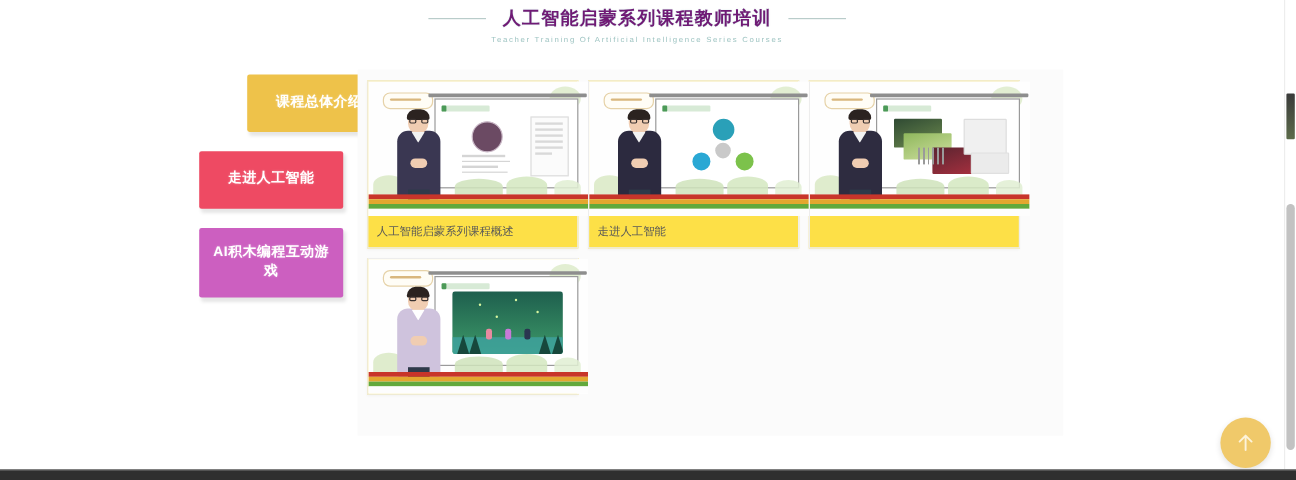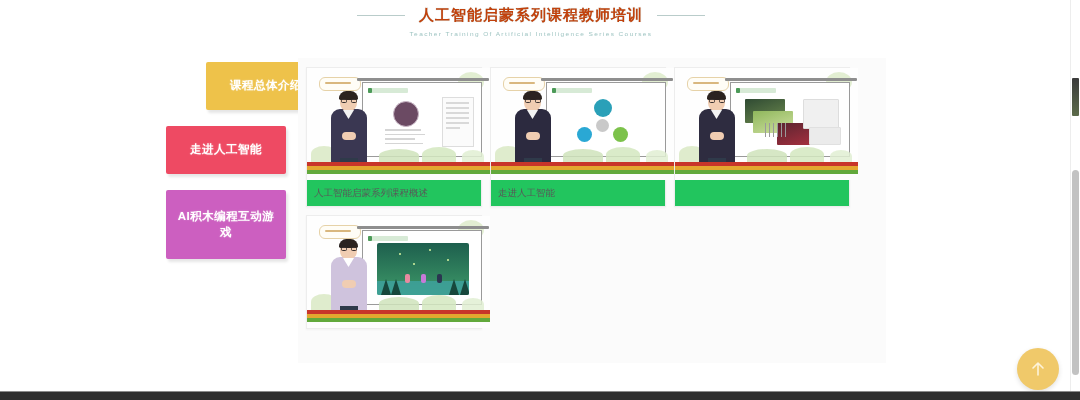--- a/index.html
+++ b/index.html
@@ -7,43 +7,43 @@
     width:1080px;height:400px;overflow:hidden;background:#ffffff;
     font-family:"Liberation Sans","DejaVu Sans",sans-serif;
   }
   .page{position:relative;width:1080px;height:400px;background:#ffffff;}
 
   
   .header{position:absolute;left:0;top:6px;width:1062px;height:46px;
     display:flex;flex-direction:column;align-items:center;justify-content:flex-start;}
   .title-row{display:flex;align-items:center;gap:14px;}
   .rule{width:48px;height:1px;background:#b9ccca;}
-  .title-cn{font-size:15px;color:#c2410c;letter-spacing:1px;font-weight:600;
+  .title-cn{font-size:15px;color:#701a75;letter-spacing:1px;font-weight:600;
     text-shadow:0 0 1px rgba(60,158,156,.35);white-space:nowrap;}
   .title-en{margin-top:5px;font-size:6.5px;color:#9ec4c2;letter-spacing:1.4px;
     white-space:nowrap;transform:scaleY(.95);}
 
   
   .sidebar{position:absolute;left:166px;top:62px;width:120px;}
   .nav-btn{position:relative;width:120px;border-radius:2px;color:#fff;
     display:flex;align-items:center;justify-content:center;text-align:center;
     font-size:11.5px;font-weight:700;letter-spacing:.5px;line-height:1.35;
     box-shadow:2px 3px 3px rgba(0,0,0,.10);margin-bottom:16px;
     text-shadow:0 0 2px rgba(255,255,255,.35);padding:0 6px;box-sizing:border-box;}
   .nav-btn.h1{height:48px;margin-left:40px;}
   .nav-btn.h2{height:48px;}
   .nav-btn.h3{height:44px;}
-  .nav-btn.h4{height:69px;}
+  .nav-btn.h4{height:58px;}
 
   
   .panel{position:absolute;left:298px;top:58px;width:588px;height:305px;
     background:#fbfbfb;}
   .grid{position:absolute;left:8px;top:9px;display:flex;flex-wrap:wrap;gap:8px;width:572px;}
 
-  .card{width:176px;background:#22c55e;border:1px solid #ededed;box-sizing:border-box;
+  .card{width:176px;background:#fde047;border:1px solid #ededed;box-sizing:border-box;
     box-shadow:0 1px 2px rgba(0,0,0,.04);}
   .thumb{position:relative;width:183px;height:112px;overflow:hidden;background:#ffffff;}
   .card-label{height:26px;display:flex;align-items:center;padding-left:7px;
     font-size:9.5px;color:#585858;white-space:nowrap;overflow:hidden;}
 
   
   .scene{position:absolute;inset:0;background:#fefefe;}
   .floor{position:absolute;left:0;bottom:14px;width:100%;height:4px;background:#c8352a;}
   .floor2{position:absolute;left:0;bottom:10px;width:100%;height:4px;background:#e3a72f;}
   .floor3{position:absolute;left:0;bottom:6px;width:100%;height:4px;background:#62a93c;}

